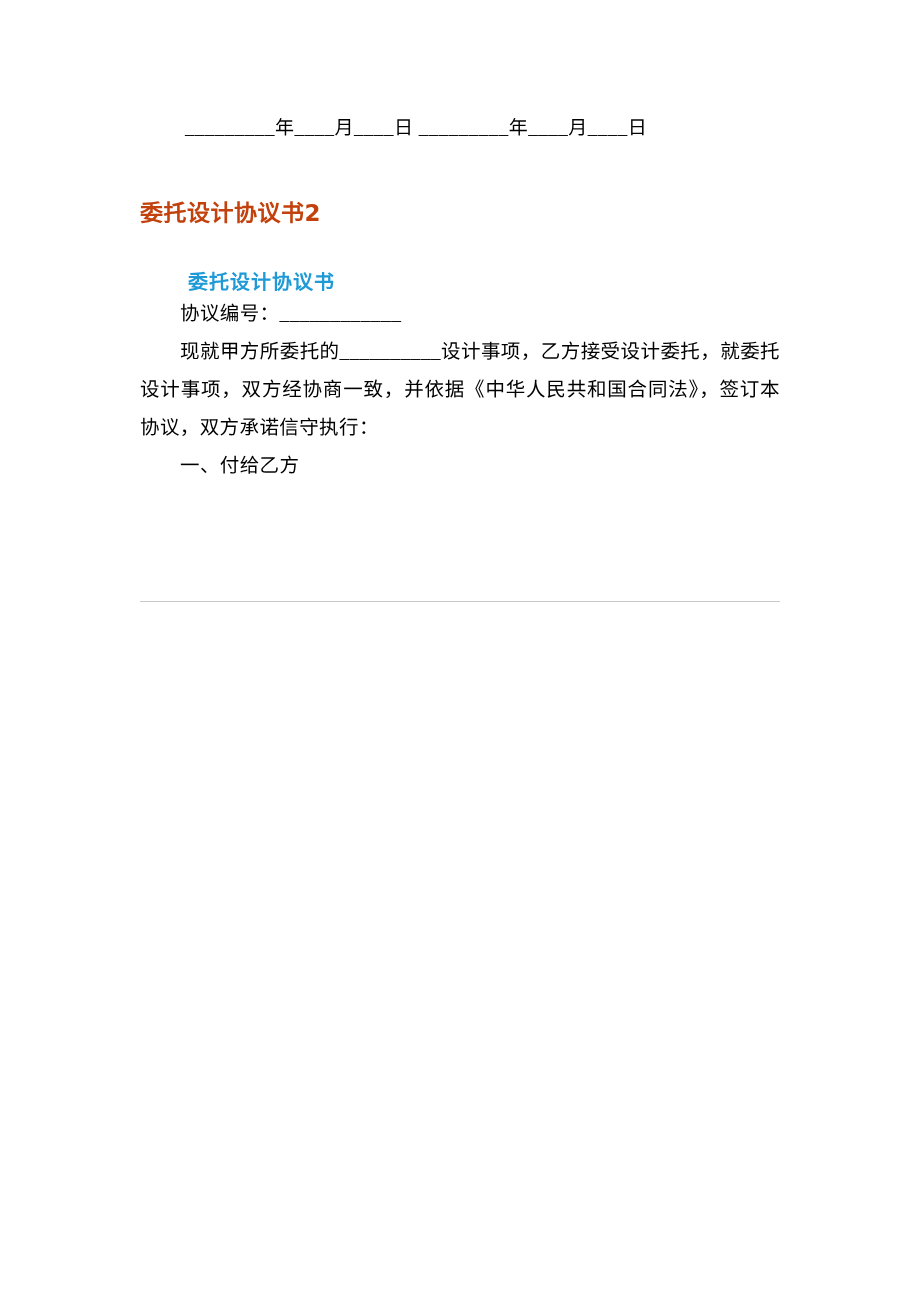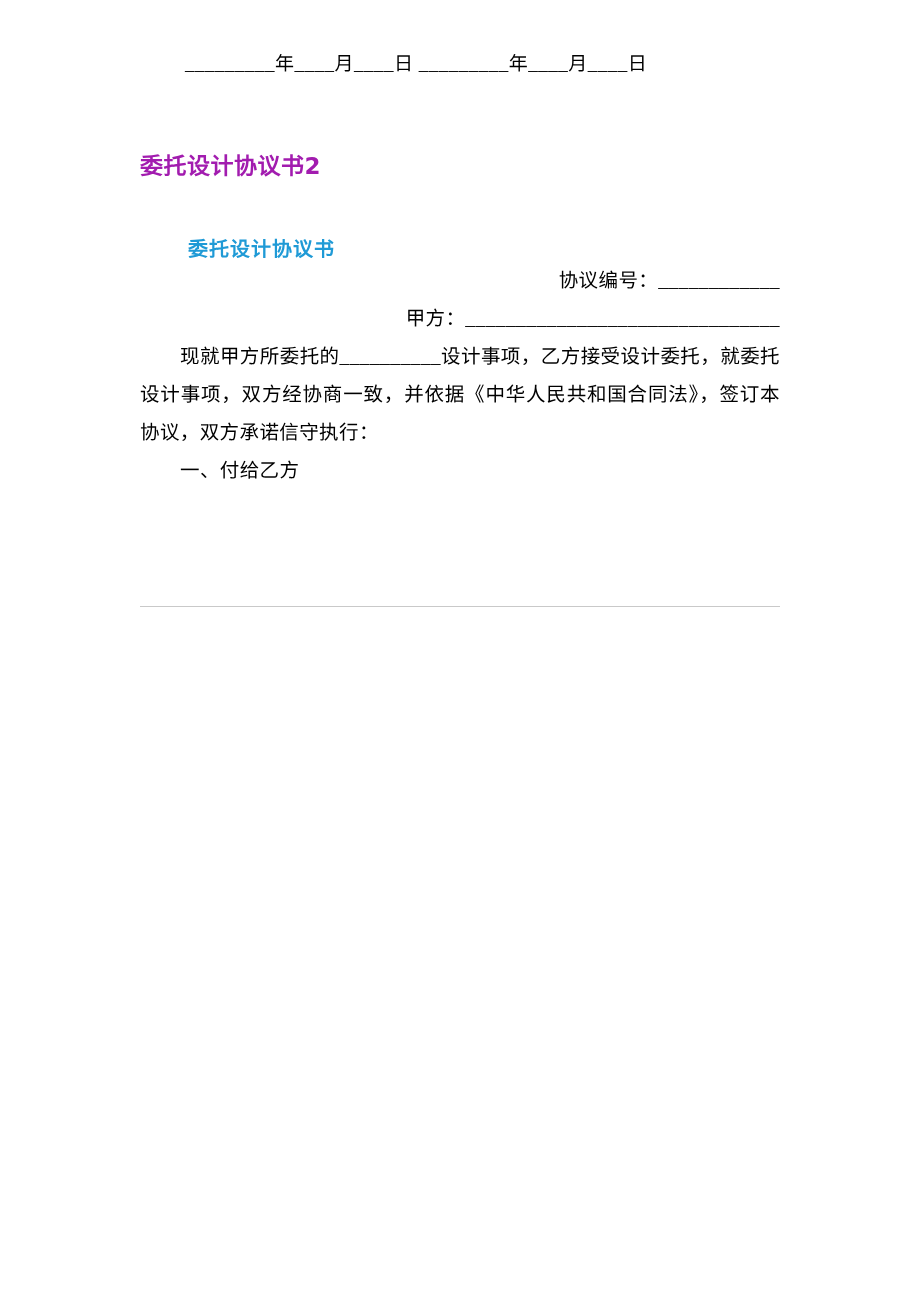--- a/index.html
+++ b/index.html
@@ -16,53 +16,52 @@
     overflow: hidden;
   }
   .page {
     position: relative;
     width: 920px;
     height: 1302px;
     box-sizing: border-box;
     padding: 0 140px;
   }
   .date-line {
-    padding-top: 48px;
+    padding-top: 112px;
     font-size: 19px;
     letter-spacing: 0.5px;
     white-space: pre;
     margin-left: 45px;
   }
   .heading-red {
-    margin-top: 72px;
+    margin-top: 55px;
     font-size: 23px;
     font-weight: bold;
-    color: #a21caf;
+    color: #c2410c;
     font-family: "DejaVu Sans", "Liberation Sans", sans-serif;
     letter-spacing: 0.5px;
   }
   .heading-blue {
-    margin-top: 52px;
+    margin-top: 38px;
     margin-left: 48px;
     font-size: 20px;
     font-weight: bold;
     color: #1f9ad6;
     font-family: "DejaVu Sans", "Liberation Sans", sans-serif;
     letter-spacing: 1px;
   }
   p.para {
     font-size: 19.5px;
     line-height: 38px;
     margin: 0;
     letter-spacing: 0.4px;
   }
   .indent {
     margin-top: 30px;
     text-indent: 40px;
-    text-align: right;
   }
   .blk {
     margin-top: 30px;
     text-indent: 40px;
   }
   .body-block {
     margin-top: 30px;
     text-indent: 40px;
     text-align: justify;
   }
@@ -83,21 +82,20 @@
 <div class="page">
 
   <div class="date-line">_________年____月____日 _________年____月____日</div>
 
   <div class="heading-red">委托设计协议书2</div>
 
   <div class="heading-blue">委托设计协议书</div>
 
   <p class="para indent">协议编号：____________</p>
 
-  <p class="para indent">甲方：_______________________________</p>
 
 
   <p class="para body-block">现就甲方所委托的__________设计事项，乙方接受设计委托，就委托设计事项，双方经协商一致，并依据《中华人民共和国合同法》，签订本协议，双方承诺信守执行：</p>
 
   <p class="para blk">一、付给乙方</p>
 
   <div class="spacer-lg"></div>
 
   <hr class="hr-line">
 

